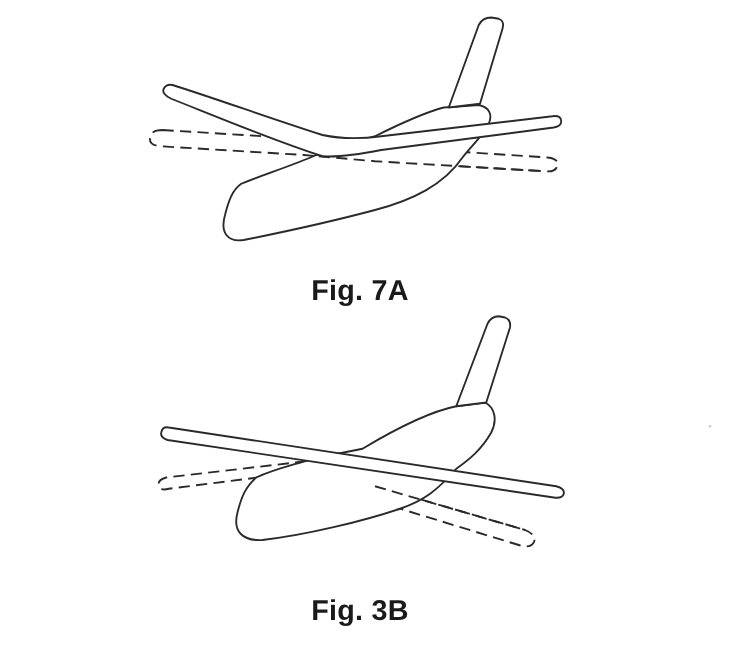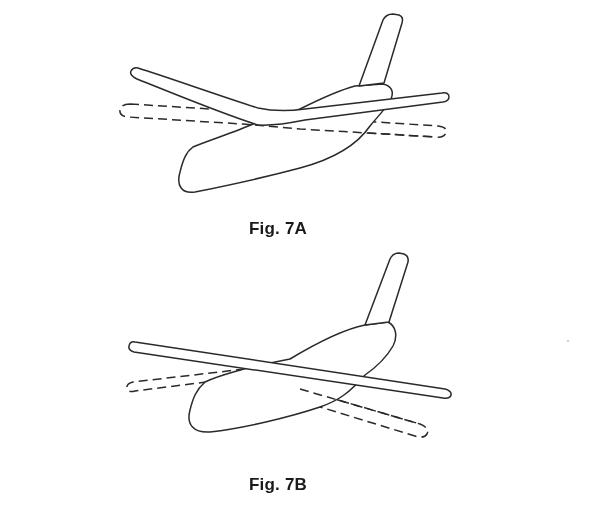--- a/index.html
+++ b/index.html
@@ -5,21 +5,21 @@
     html, body { margin: 0; padding: 0; background: #ffffff; }
     body { width: 600px; height: 521px; position: relative; overflow: hidden; }
     .figure-canvas { position: absolute; left: 0; top: 0; width: 600px; height: 521px; }
     .stroke { fill: none; stroke: #2a2a2a; stroke-width: 1.5; stroke-linejoin: round; stroke-linecap: round; }
     .dashed { fill: none; stroke: #2a2a2a; stroke-width: 1.5; stroke-dasharray: 9 5; stroke-linecap: butt; }
     .fill-white { fill: #ffffff; }
     .caption {
       position: absolute;
       font-family: "Liberation Sans", sans-serif;
       font-weight: bold;
-      font-size: 17px;
+      font-size: 23px;
       color: #1a1a1a;
       letter-spacing: 0.2px;
     }
     #caption-a { left: 249px; top: 219px; }
     #caption-b { left: 249px; top: 475px; }
     .speck { position: absolute; left: 567px; top: 340px; width: 2px; height: 2px; background: #d0d0d0; }
   </style>
 </head>
 <body>
 
@@ -57,14 +57,14 @@
 
     <path class="stroke fill-white" d="M 365 325 L 390 259 Q 393 253 399 253 L 404 254 Q 409 256 408 262 L 389 322 Z"></path>
 
     <path class="stroke fill-white" d="M 135 342 L 445 389 Q 452 391 451 395 Q 450 399 443 398 L 134 352 Q 128 350 129 346 Q 130 341 135 342 Z"></path>
 
     <path class="dashed" d="M 300 389 L 420 424"></path>
   </g>
 </svg>
 
 <div id="caption-a" class="caption">Fig. 7A</div>
-<div id="caption-b" class="caption">Fig. 7B</div>
+<div id="caption-b" class="caption">Fig. 3B</div>
 <div class="speck"></div>
 
 </body></html>

